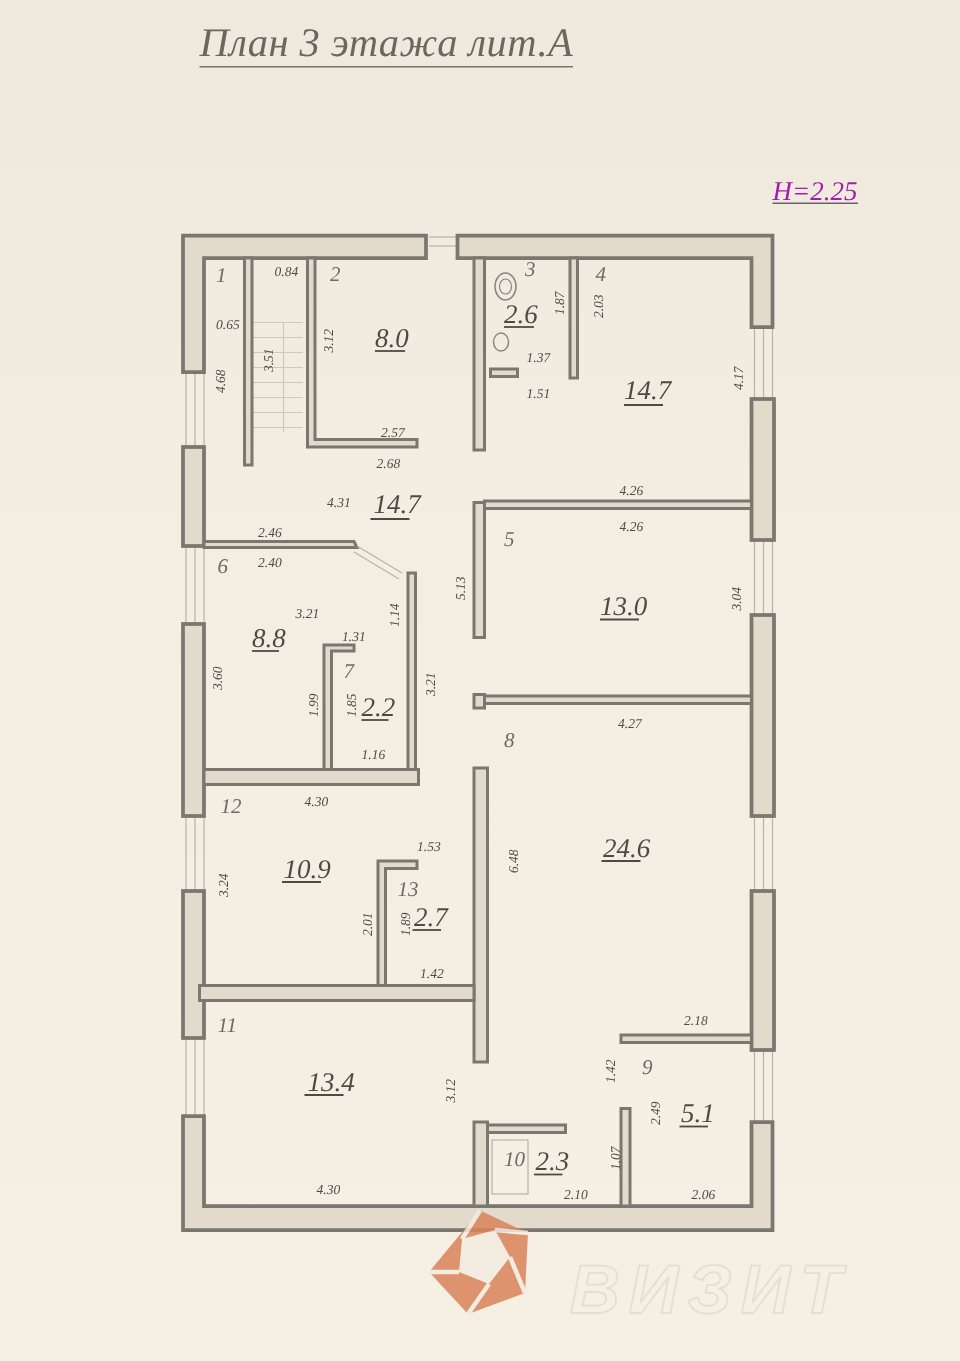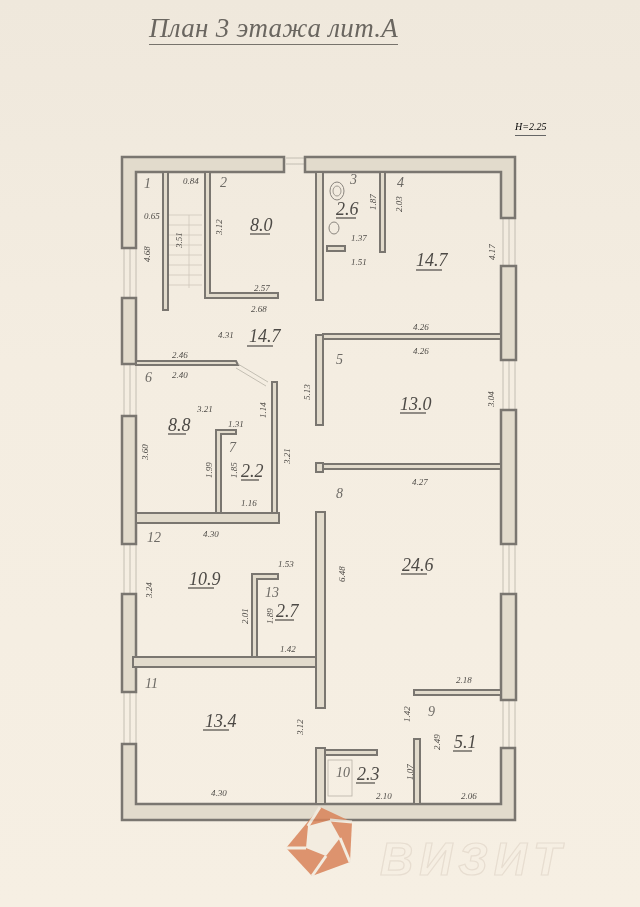--- a/index.html
+++ b/index.html
@@ -10,25 +10,25 @@
     position: relative;
   }
   .page-bg {
     position: absolute; inset: 0;
     background: linear-gradient(180deg, #efe8dc 0%, #f4ede1 40%, #f6efe3 100%);
   }
   .title {
     position: absolute; left: 133px; top: 12px;
     font-size: 27px; font-style: italic; color: #6a6660;
     letter-spacing: 0.3px; white-space: nowrap;
-    border-bottom: 1.5px solid #77736c; padding-bottom: 0px; line-height: 32px; margin-left: 16px;
+    border-bottom: 1.5px solid #77736c; padding-bottom: 0px; line-height: 32px;
   }
   .height-label {
     position: absolute; left: 515px; top: 119px;
-    font-size: 10px; font-style: italic; color: #000000;
+    font-size: 18px; font-style: italic; color: #a21caf;
     border-bottom: 1.3px solid #666; line-height: 16px;
   }
   svg.plan { position: absolute; left: 0; top: 0; }
   .wall { fill: #e2dbcc; stroke: #7a7670; stroke-width: 2.5; }
   .thin { fill: #e2dbcc; stroke: #7a7670; stroke-width: 2; }
   .win { stroke: #b8b2a7; stroke-width: 0.8; fill: none; }
   .room-num { font-family: "Liberation Serif", serif; font-style: italic; fill: #6d6a65; font-size: 14px; }
   .area { font-family: "Liberation Serif", serif; font-style: italic; fill: #4d4a46; font-size: 18px; }
   .area-line { stroke: #4d4a46; stroke-width: 1.2; }
   .dim { font-family: "Liberation Serif", serif; font-style: italic; fill: #4f4c48; font-size: 9px; }

